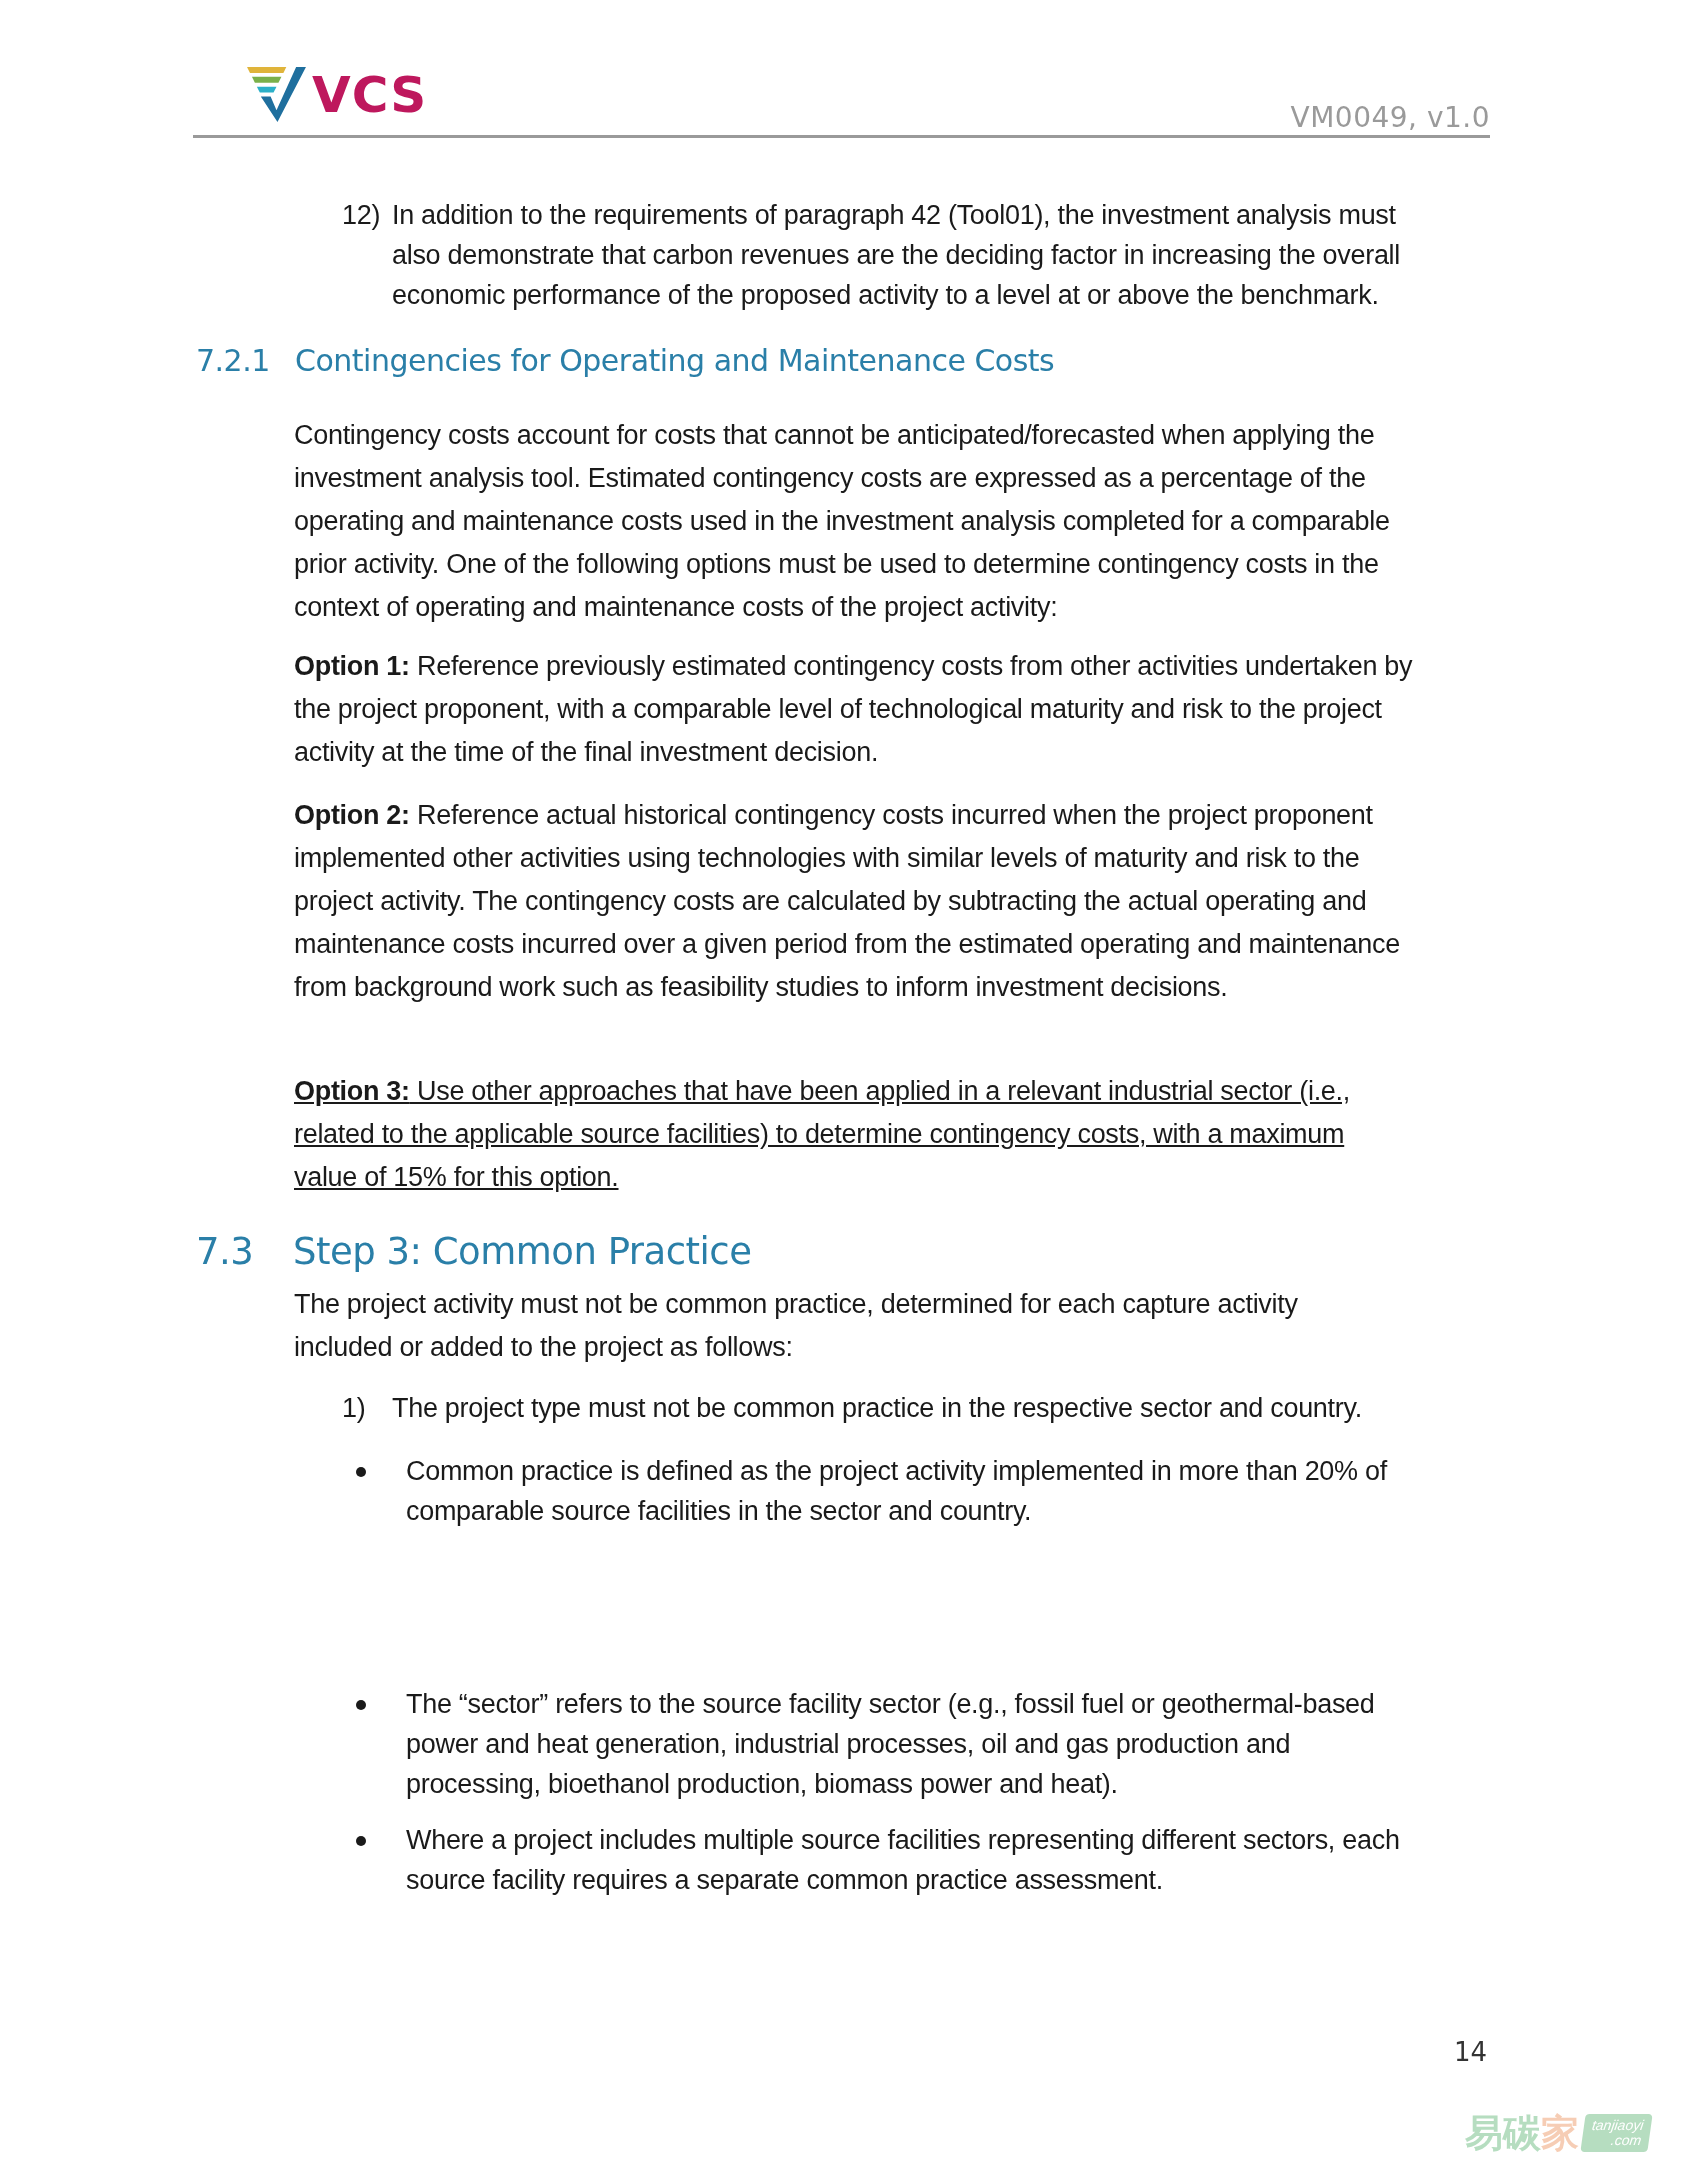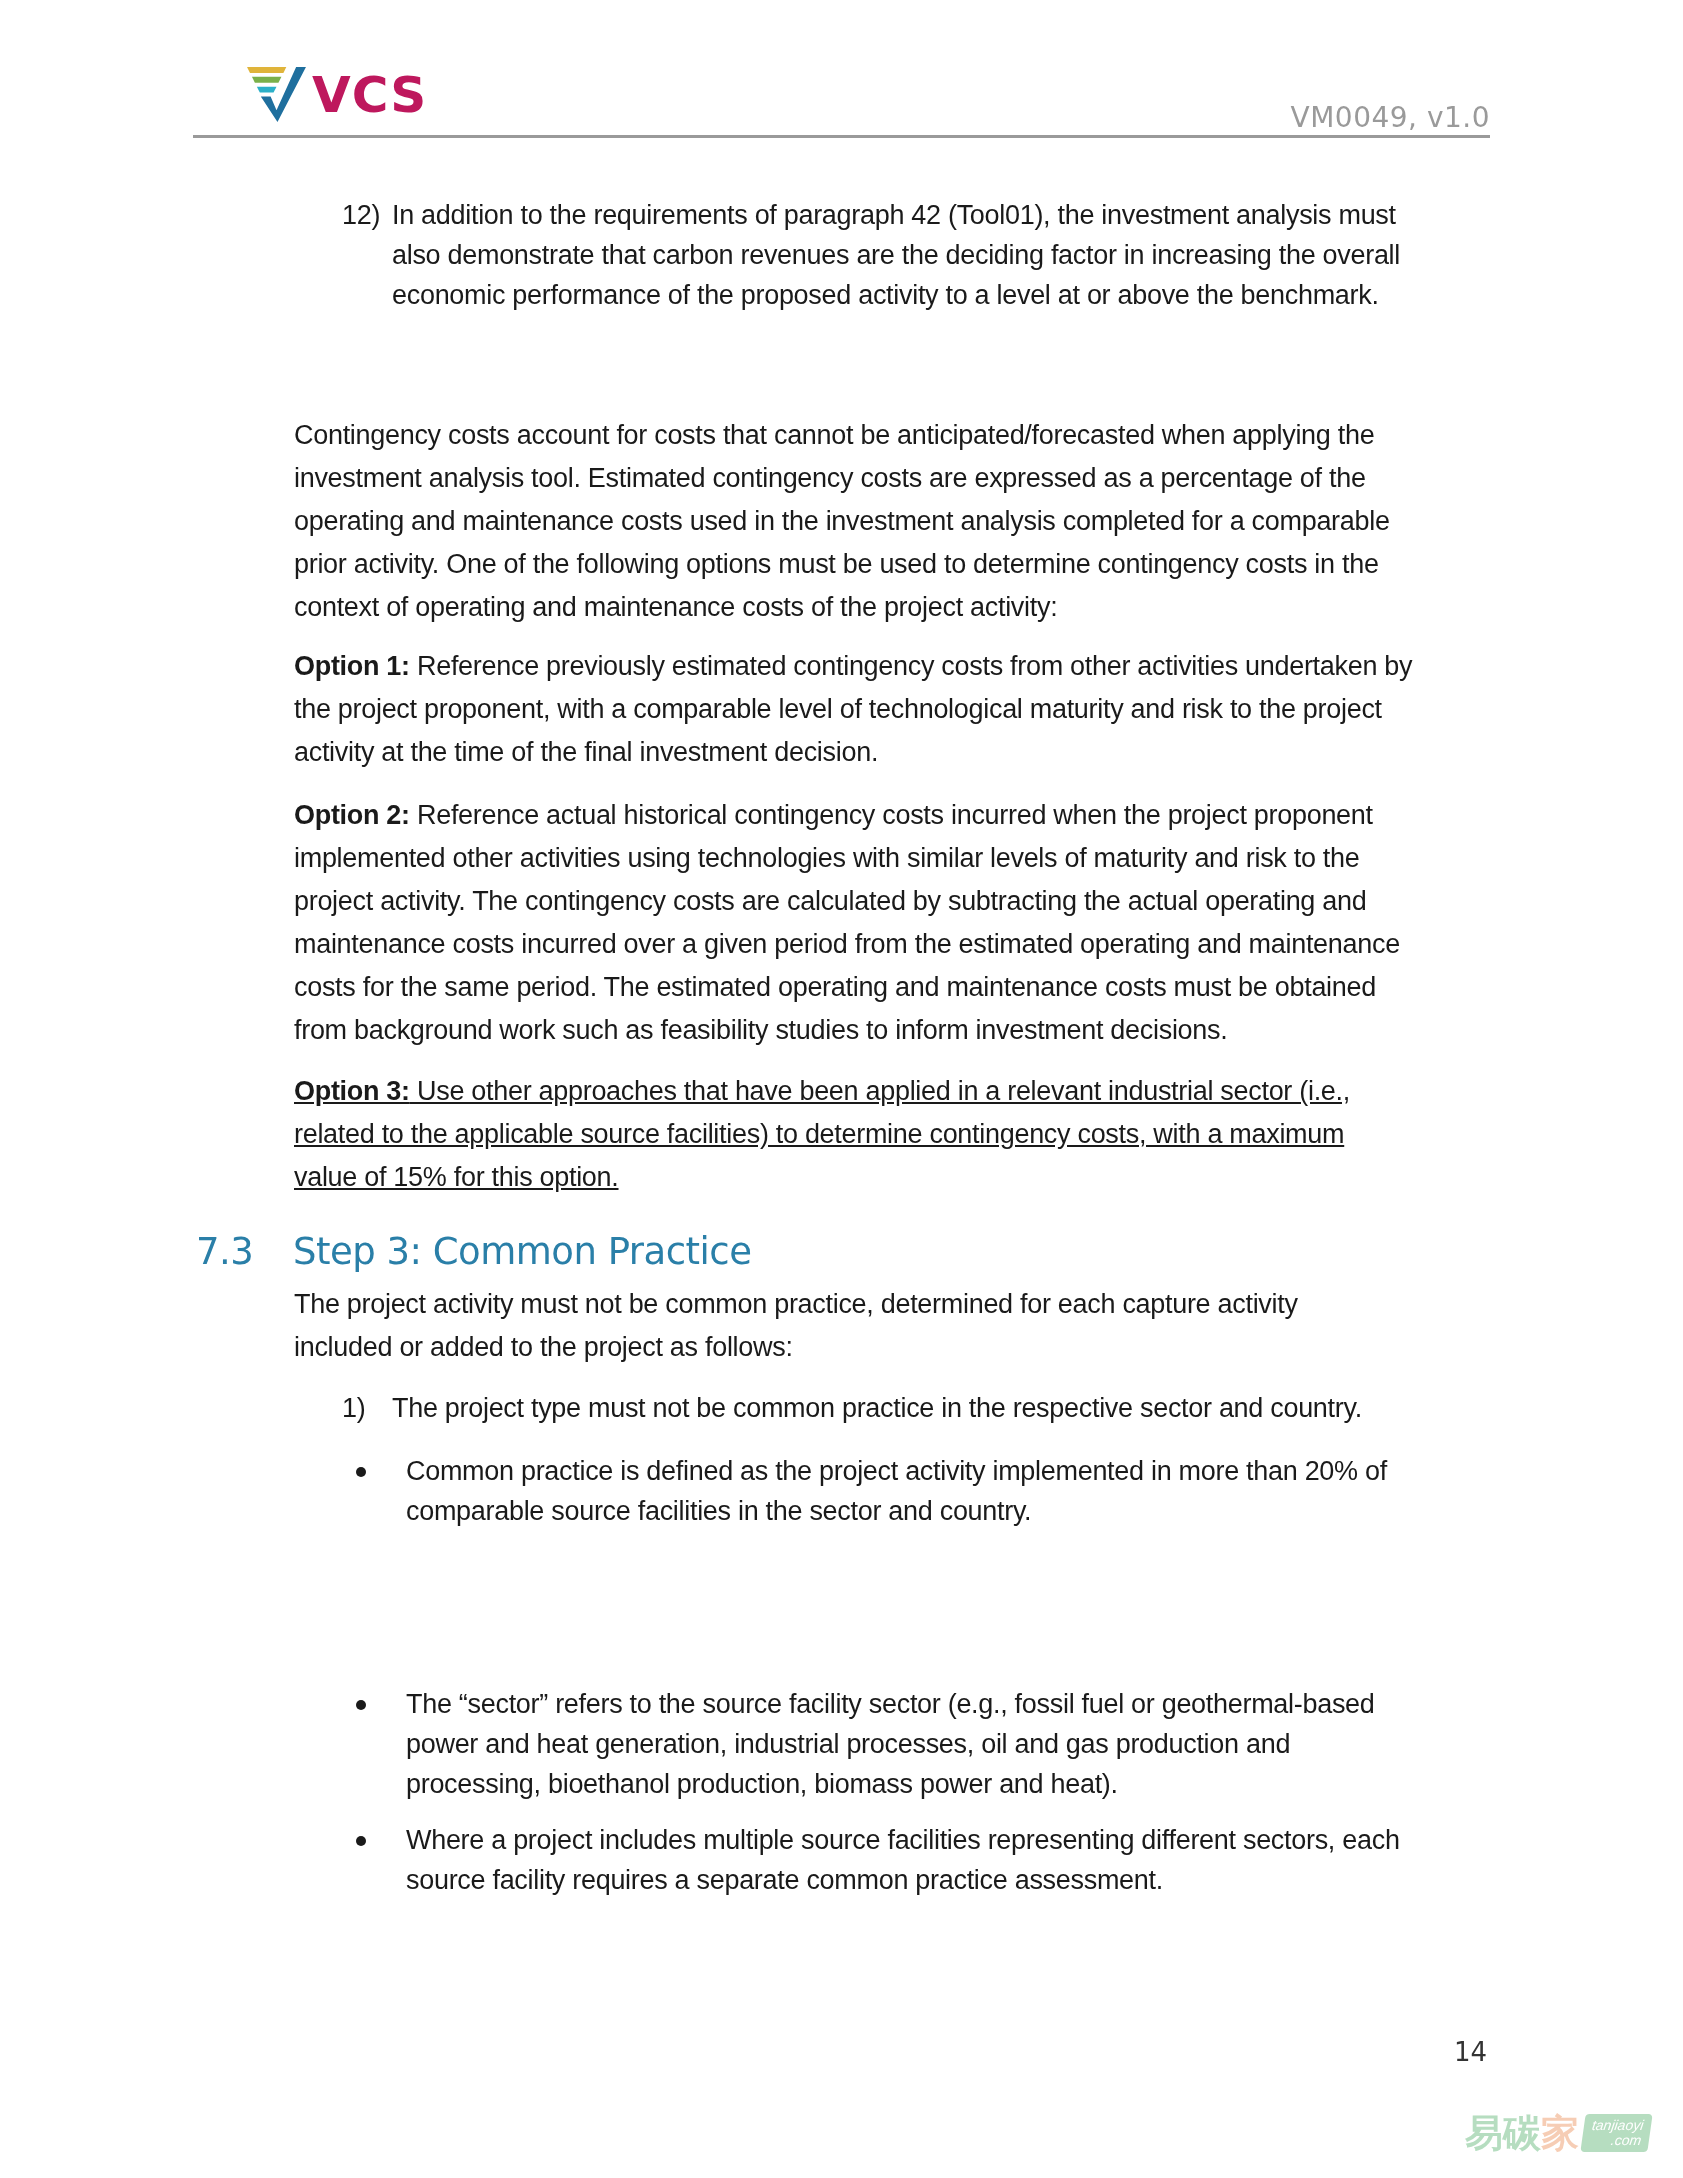--- a/index.html
+++ b/index.html
@@ -162,41 +162,44 @@
 
   <div class="numbered" style="left:342px; top:195px;">
     <span class="num">12)</span>
     <div class="txt" style="left:50px;">
       <div>In addition to the requirements of paragraph 42 (Tool01), the investment analysis must</div>
       <div>also demonstrate that carbon revenues are the deciding factor in increasing the overall</div>
       <div>economic performance of the proposed activity to a level at or above the benchmark.</div>
     </div>
   </div>
 
+  <div class="heading h3" style="left:196px; top:341px; width:1188px; height:40px;">
+    <span class="hnum">7.2.1</span>
+    <span class="htxt" style="left:99px;">Contingencies for Operating and Maintenance Costs</span>
+  </div>
 
   <div class="para" style="left:294px; top:414px; width:1208px;">
     <div>Contingency costs account for costs that cannot be anticipated/forecasted when applying the</div>
     <div>investment analysis tool. Estimated contingency costs are expressed as a percentage of the</div>
     <div>operating and maintenance costs used in the investment analysis completed for a comparable</div>
     <div>prior activity. One of the following options must be used to determine contingency costs in the</div>
     <div>context of operating and maintenance costs of the project activity:</div>
   </div>
 
   <div class="para" style="left:294px; top:645px; width:1208px;">
     <div><b>Option 1:</b><span> Reference previously estimated contingency costs from other activities undertaken by</span></div>
     <div>the project proponent, with a comparable level of technological maturity and risk to the project</div>
     <div>activity at the time of the final investment decision.</div>
   </div>
 
   <div class="para" style="left:294px; top:794px; width:1208px;">
     <div><b>Option 2:</b><span> Reference actual historical contingency costs incurred when the project proponent</span></div>
     <div>implemented other activities using technologies with similar levels of maturity and risk to the</div>
     <div>project activity. The contingency costs are calculated by subtracting the actual operating and</div>
     <div>maintenance costs incurred over a given period from the estimated operating and maintenance</div>
-    <div>costs for the same period. The estimated operating and maintenance costs must be obtained</div>
     <div>from background work such as feasibility studies to inform investment decisions.</div>
   </div>
 
   <div class="para" style="left:294px; top:1070px; width:1208px;text-decoration:underline;">
     <div><b>Option 3:</b><span> Use other approaches that have been applied in a relevant industrial sector (i.e.,</span></div>
     <div>related to the applicable source facilities) to determine contingency costs, with a maximum</div>
     <div>value of 15% for this option.</div>
   </div>
 
   <div class="heading h2" style="left:196px; top:1229px; width:1188px; height:46px;">

